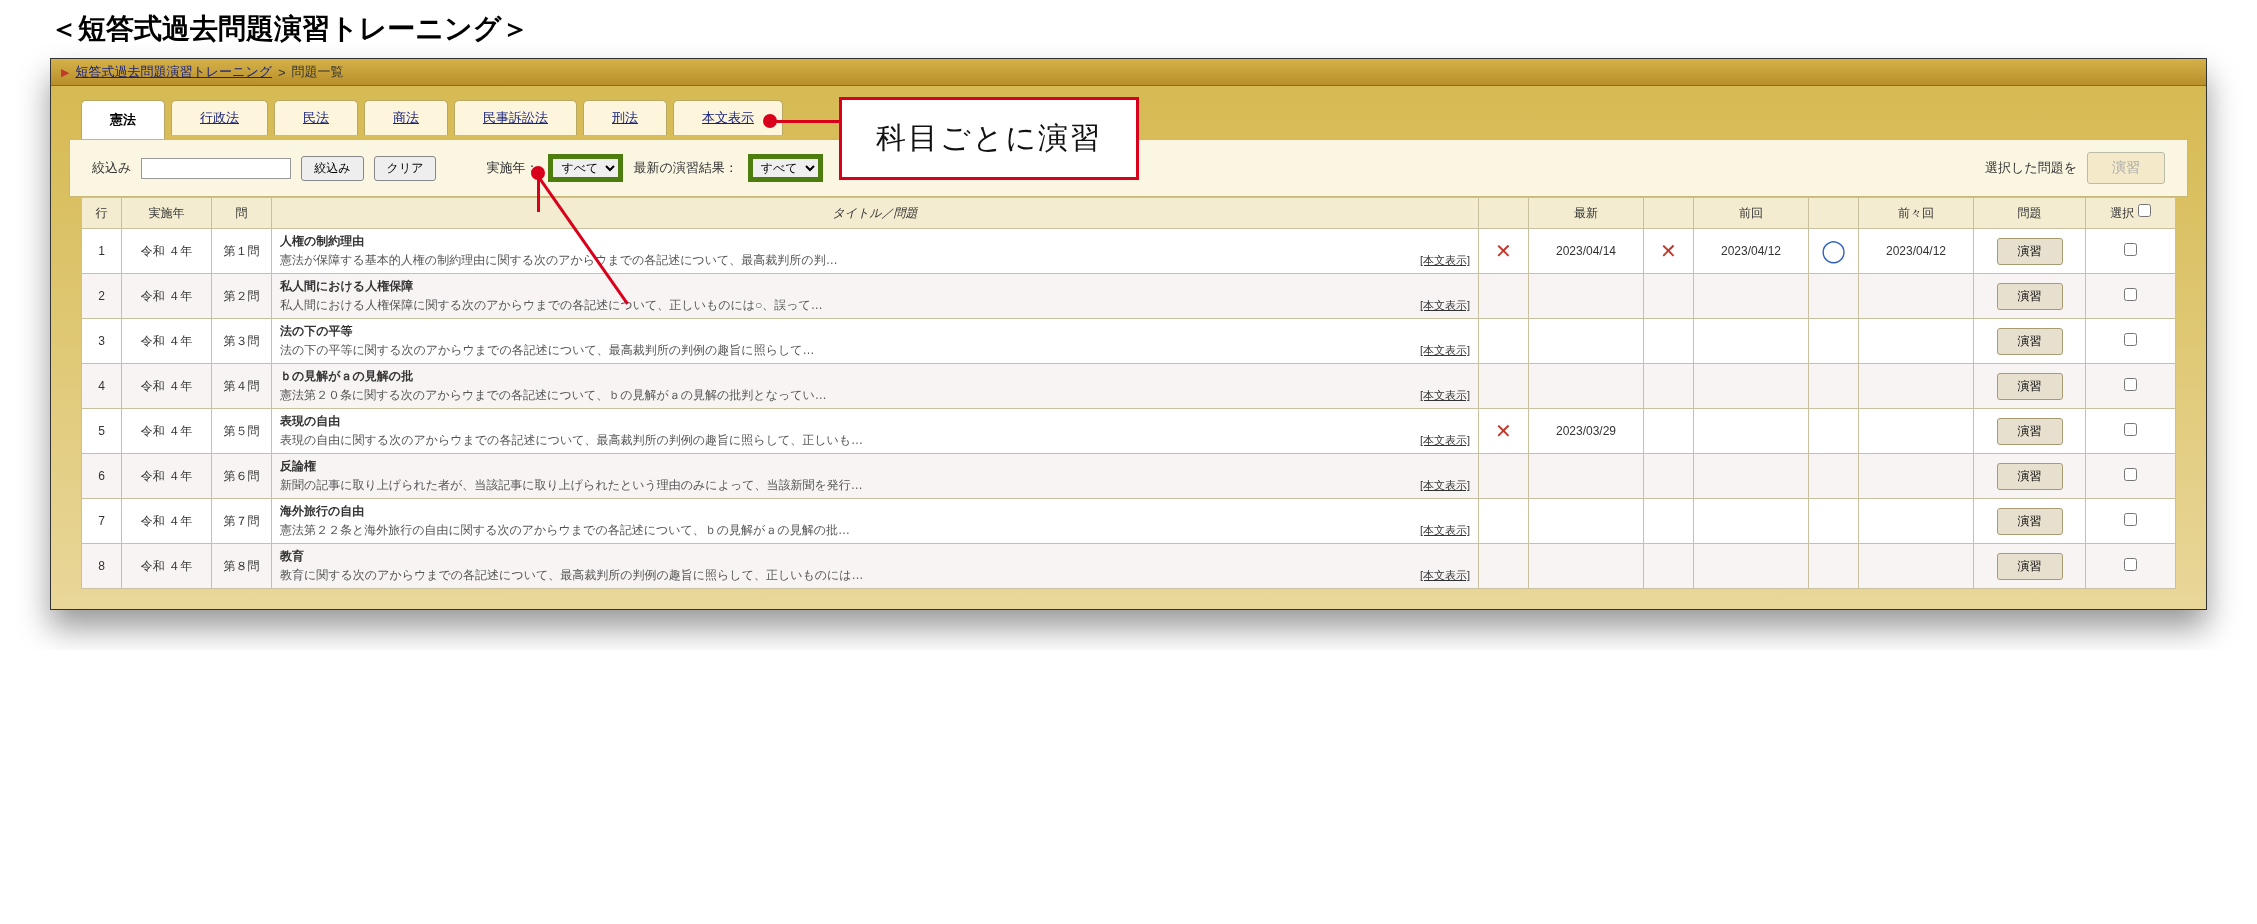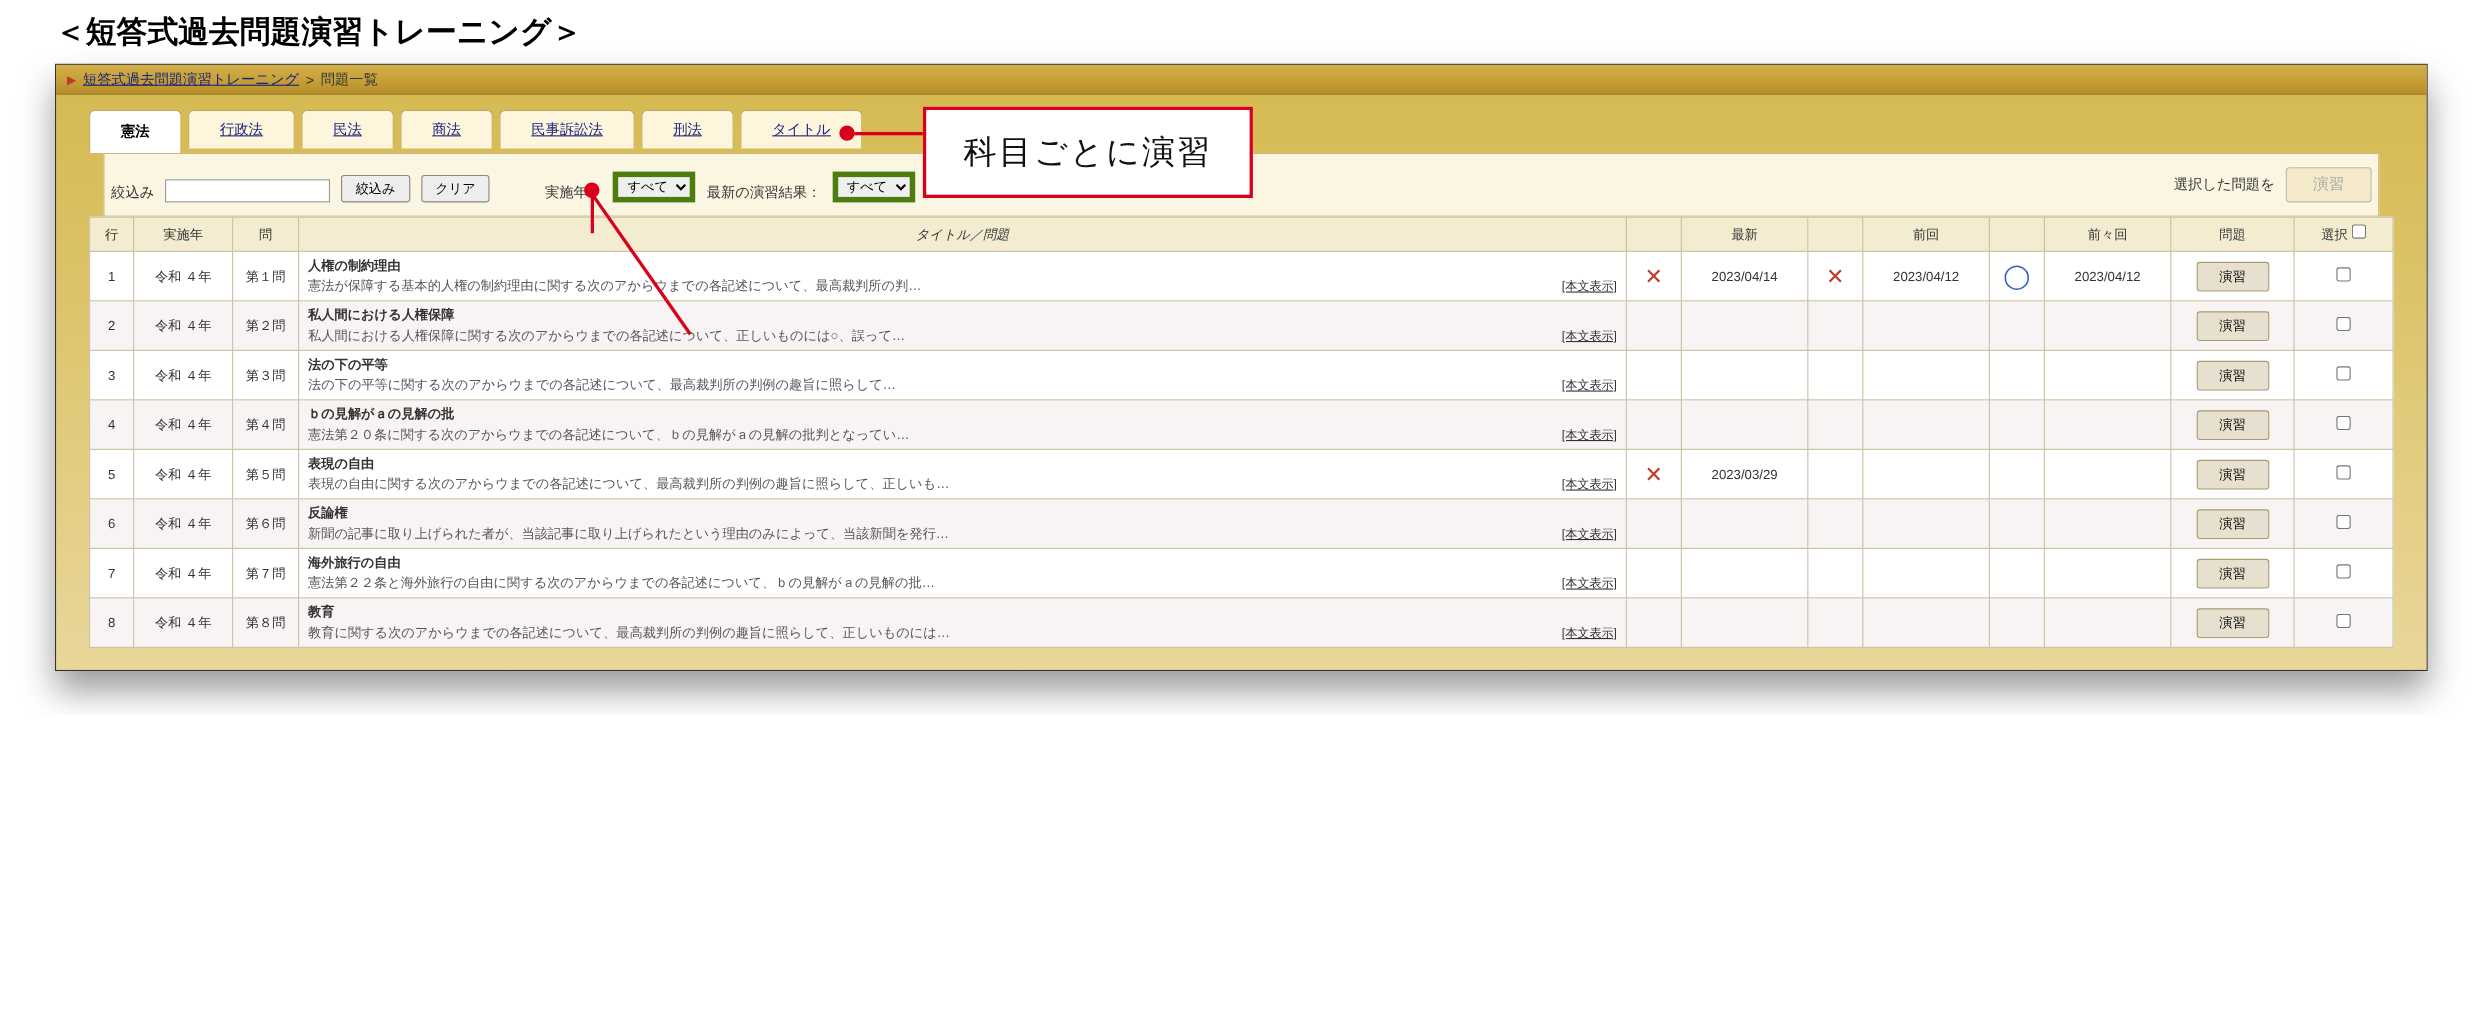--- a/index.html
+++ b/index.html
@@ -36,22 +36,22 @@
   margin-right: 6px;
   color: #1a237e; text-decoration: underline; cursor: pointer;
   font-size: 13px;
 }
 .tab.active {
   background: #fff; color: #000; text-decoration: none; font-weight: bold;
   padding: 10px 28px;
 }
 
 .controls-panel {
-  background: #fbf6e2; margin: 0 43px; border: 1px solid #c9b878; padding: 12px 6px;
-  display: flex; align-items: flex-end; gap: 10px;
+  background: #fbf6e2; margin: 0 18px; border: 1px solid #c9b878; padding: 12px 22px;
+  display: flex; align-items: center; gap: 10px;
 }
 .controls-panel input[type=text] {
   border: 1px solid #999; padding: 2px 4px; width: 150px; font-size: 13px;
 }
 .btn-small {
   background: #eee; border: 1px solid #888; border-radius: 3px;
   padding: 3px 12px; cursor: pointer; font-size: 12px;
 }
 .controls-panel select { font-size: 12px; border: 5px solid #4d7c0f; padding: 1px 4px; }
 .controls-right { margin-left: auto; display:flex; align-items:center; gap: 10px; }
@@ -124,21 +124,21 @@
     <span>問題一覧</span>
   </div>
 
   <div class="tabs-row" id="tabs-row">
       <div class="tab active">憲法</div>
       <div class="tab">行政法</div>
       <div class="tab">民法</div>
       <div class="tab">商法</div>
       <div class="tab">民事訴訟法</div>
       <div class="tab">刑法</div>
-      <div class="tab">タイトル</div>
+      <div class="tab">本文表示</div>
     </div>
 
   <div class="controls-panel">
     <span>絞込み</span>
     <input type="text" style="">
     <button class="btn-small">絞込み</button>
     <button class="btn-small">クリア</button>
     <span style="margin-left:40px">実施年：</span>
     <select><option>すべて</option></select>
     <span>最新の演習結果：</span>

